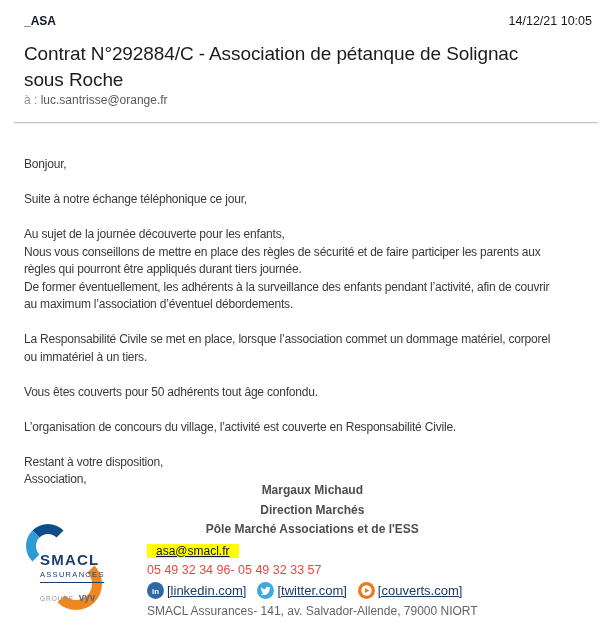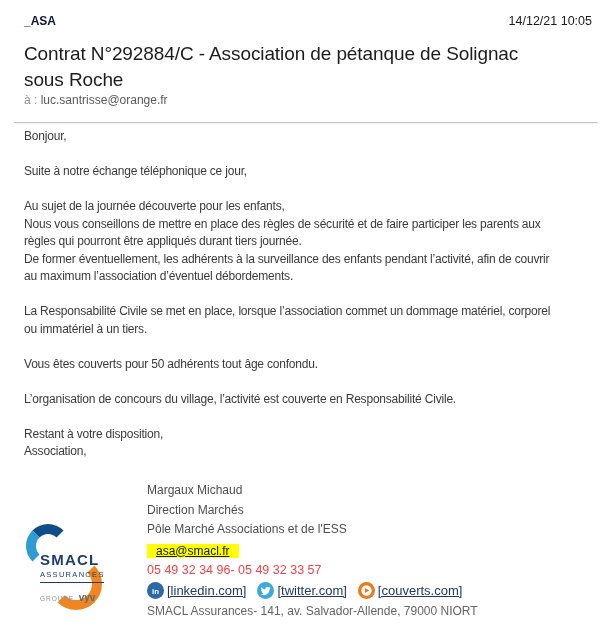--- a/index.html
+++ b/index.html
@@ -32,21 +32,21 @@
   }
   .to-label { color: #8f8f8f; }
   .to-addr { color: #595959; text-decoration: none; }
   .divider {
     position: absolute; left: 14px; right: 14px; top: 122px;
     border: none; border-top: 1px solid #c6c6c6;
     box-shadow: 0 1px 0 #f2f2f2;
   }
   
   .body {
-    position: absolute; left: 24px; top: 128px; right: 0;
+    position: absolute; left: 24px; top: 156px; right: 0;
     color: #3a3a3a;
   }
   .paragraph { margin-bottom: 17.5px; }
   .body-line {
     white-space: pre;
     font-size: 12px; line-height: 17.5px; letter-spacing: -0.2px;
     color: #3a3a3a;
   }
   
   .logo {
@@ -71,21 +71,21 @@
   .logo-sub {
     font-size: 7.5px; color: #1c3e6e; letter-spacing: 1.3px;
     padding: 2px 0 3px 0; border-bottom: 1px solid #1c3e6e;
     width: 64px;
   }
   .logo-group { margin-top: 4px; }
   .logo-group .grp { font-size: 6.5px; color: #8c939b; letter-spacing: 1px; }
   .logo-group .vyv { font-size: 10px; font-weight: bold; color: #5d6b77; }
   .sig-text { position: absolute; left: 147px; top: 481px; }
   .sig-name {
-    font-size: 12px; font-weight: normal; color: #4d4d4d; line-height: 19.5px;
+    font-size: 12px; font-weight: bold; color: #4d4d4d; line-height: 19.5px; text-align: center;
   }
   .sig-email-row { margin-top: 2px; line-height: 15px; }
   .sig-email {
     font-size: 12px; color: #0f172a; background: #ffff00;
     text-decoration: underline; padding: 0 9px; cursor: pointer;
   }
   .sig-phone { margin-top: 4px; font-size: 12.5px; color: #ef4444; line-height: 15px; }
   .sig-links { margin-top: 4px; display: flex; align-items: center; }
   .link-group { display: flex; align-items: center; margin-right: 11px; cursor: pointer; text-align: center; }
   .link-group svg { display: block; }

